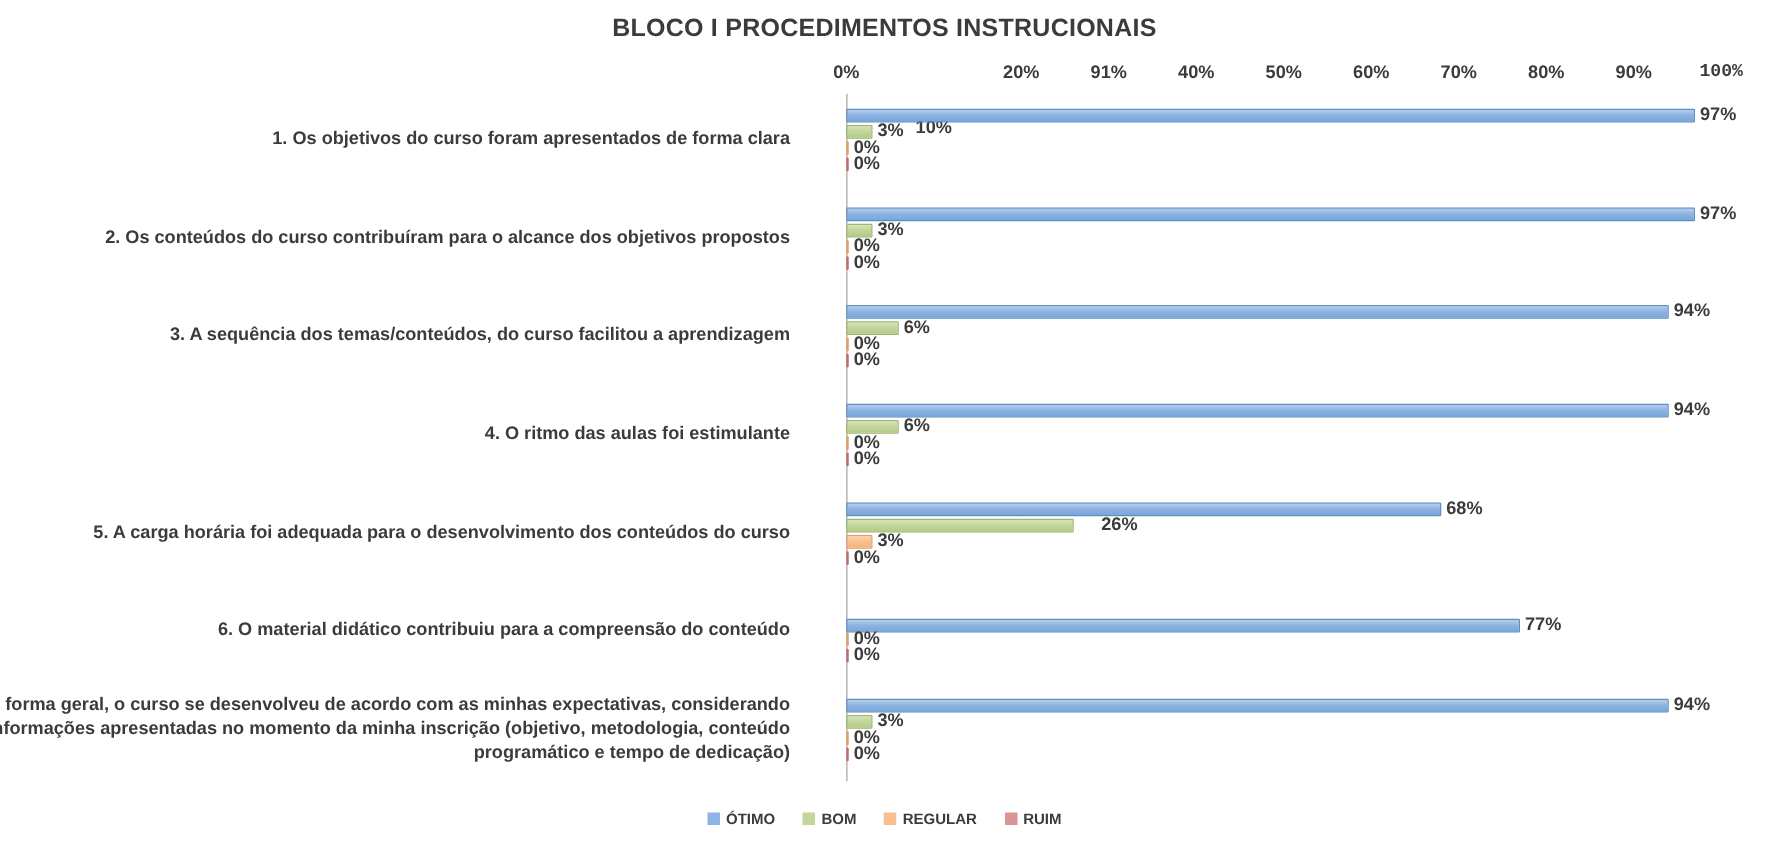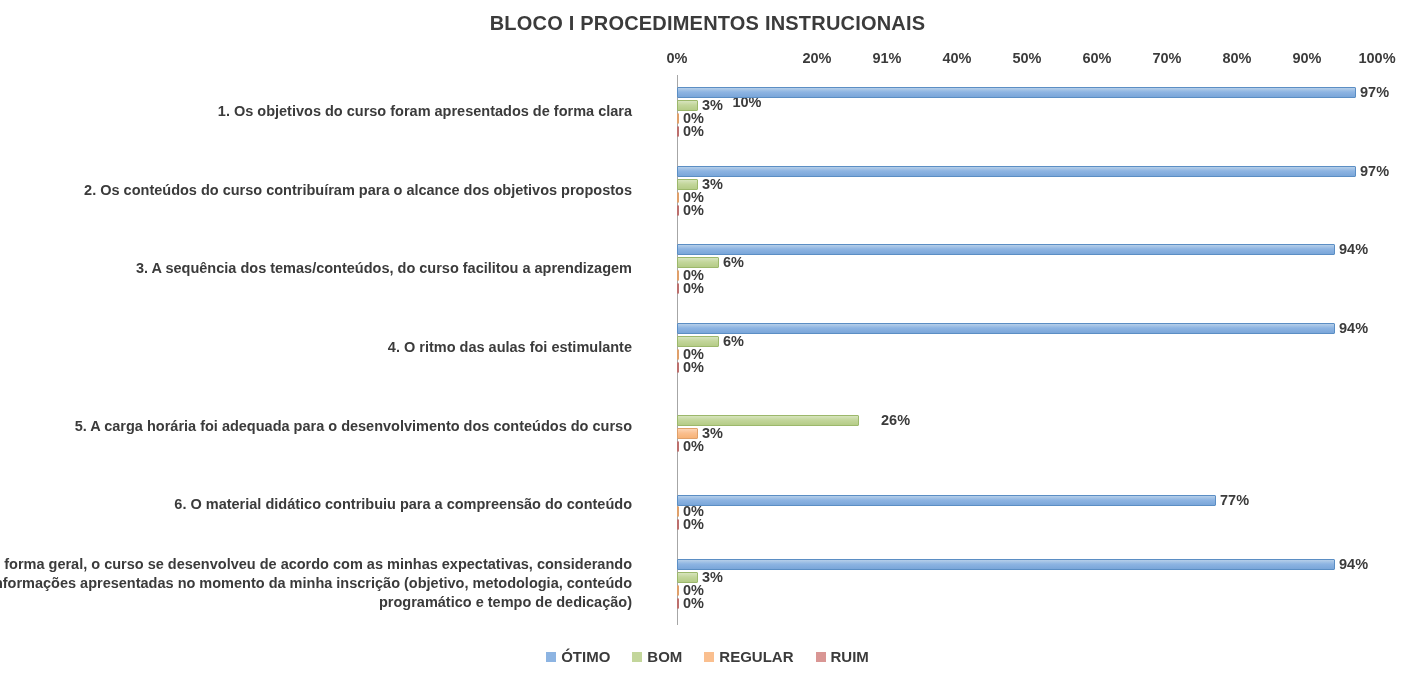--- a/index.html
+++ b/index.html
@@ -133,21 +133,21 @@
     display: flex;
     align-items: center;
     gap: 5px;
   }
   .legend-swatch {
     width: 10px;
     height: 10px;
     display: inline-block;
   }
   .legend-label {
-    font-size: 15px;
+    font-size: 12px;
     font-weight: bold;
     color: #3b3b3b;
   }
 </style>
 </head>
 <body>
 
 <div id="chart-root">
 
   <div id="chart-title">BLOCO I PROCEDIMENTOS INSTRUCIONAIS</div>
@@ -156,21 +156,21 @@
       <div class="x-tick" style="left: 0px;">0%</div>
       <div class="x-tick" style="left: 70px; margin-top: 44px;">10%</div>
       <div class="x-tick" style="left: 140px;">20%</div>
       <div class="x-tick" style="left: 210px;">91%</div>
       <div class="x-tick" style="left: 280px;">40%</div>
       <div class="x-tick" style="left: 350px;">50%</div>
       <div class="x-tick" style="left: 420px;">60%</div>
       <div class="x-tick" style="left: 490px;">70%</div>
       <div class="x-tick" style="left: 560px;">80%</div>
       <div class="x-tick" style="left: 630px;">90%</div>
-      <div class="x-tick" style="left: 700px;">100%</div>
+      <div class="x-tick" style="left: 700px; font-family: Liberation Mono, monospace;">100%</div>
     </div>
 
   <div id="axis-line"></div>
 
   <div id="plot">
       <div class="group" style="top: 0px; height: 78.5714px;">
         <div class="cat-label" style="top: 27.2857px;">1. Os objetivos do curso foram apresentados de forma clara</div>
         <div class="bar-row" style="top: 12.2857px;">
           <div class="bar otimo" style="width: 679px;"></div>
           <div class="bar-value" style="left: 683px;">97%</div>
@@ -240,20 +240,24 @@
           <div class="bar regular" style="width: 2px;"></div>
           <div class="bar-value" style="left: 6px;">0%</div>
         </div>
         <div class="bar-row" style="top: 51.2857px;">
           <div class="bar ruim" style="width: 2px;"></div>
           <div class="bar-value" style="left: 6px;">0%</div>
         </div>
       </div>
       <div class="group" style="top: 314.286px; height: 78.5714px;">
         <div class="cat-label" style="top: 27.2857px;">5. A carga horária foi adequada para o desenvolvimento dos conteúdos do curso</div>
+        <div class="bar-row" style="top: 12.2857px;">
+          <div class="bar otimo" style="width: 476px;"></div>
+          <div class="bar-value" style="left: 480px;">68%</div>
+        </div>
         <div class="bar-row" style="top: 25.2857px;">
           <div class="bar bom" style="width: 182px;"></div>
           <div class="bar-value" style="left: 204px;">26%</div>
         </div>
         <div class="bar-row" style="top: 38.2857px;">
           <div class="bar regular" style="width: 21px;"></div>
           <div class="bar-value" style="left: 25px;">3%</div>
         </div>
         <div class="bar-row" style="top: 51.2857px;">
           <div class="bar ruim" style="width: 2px;"></div>

